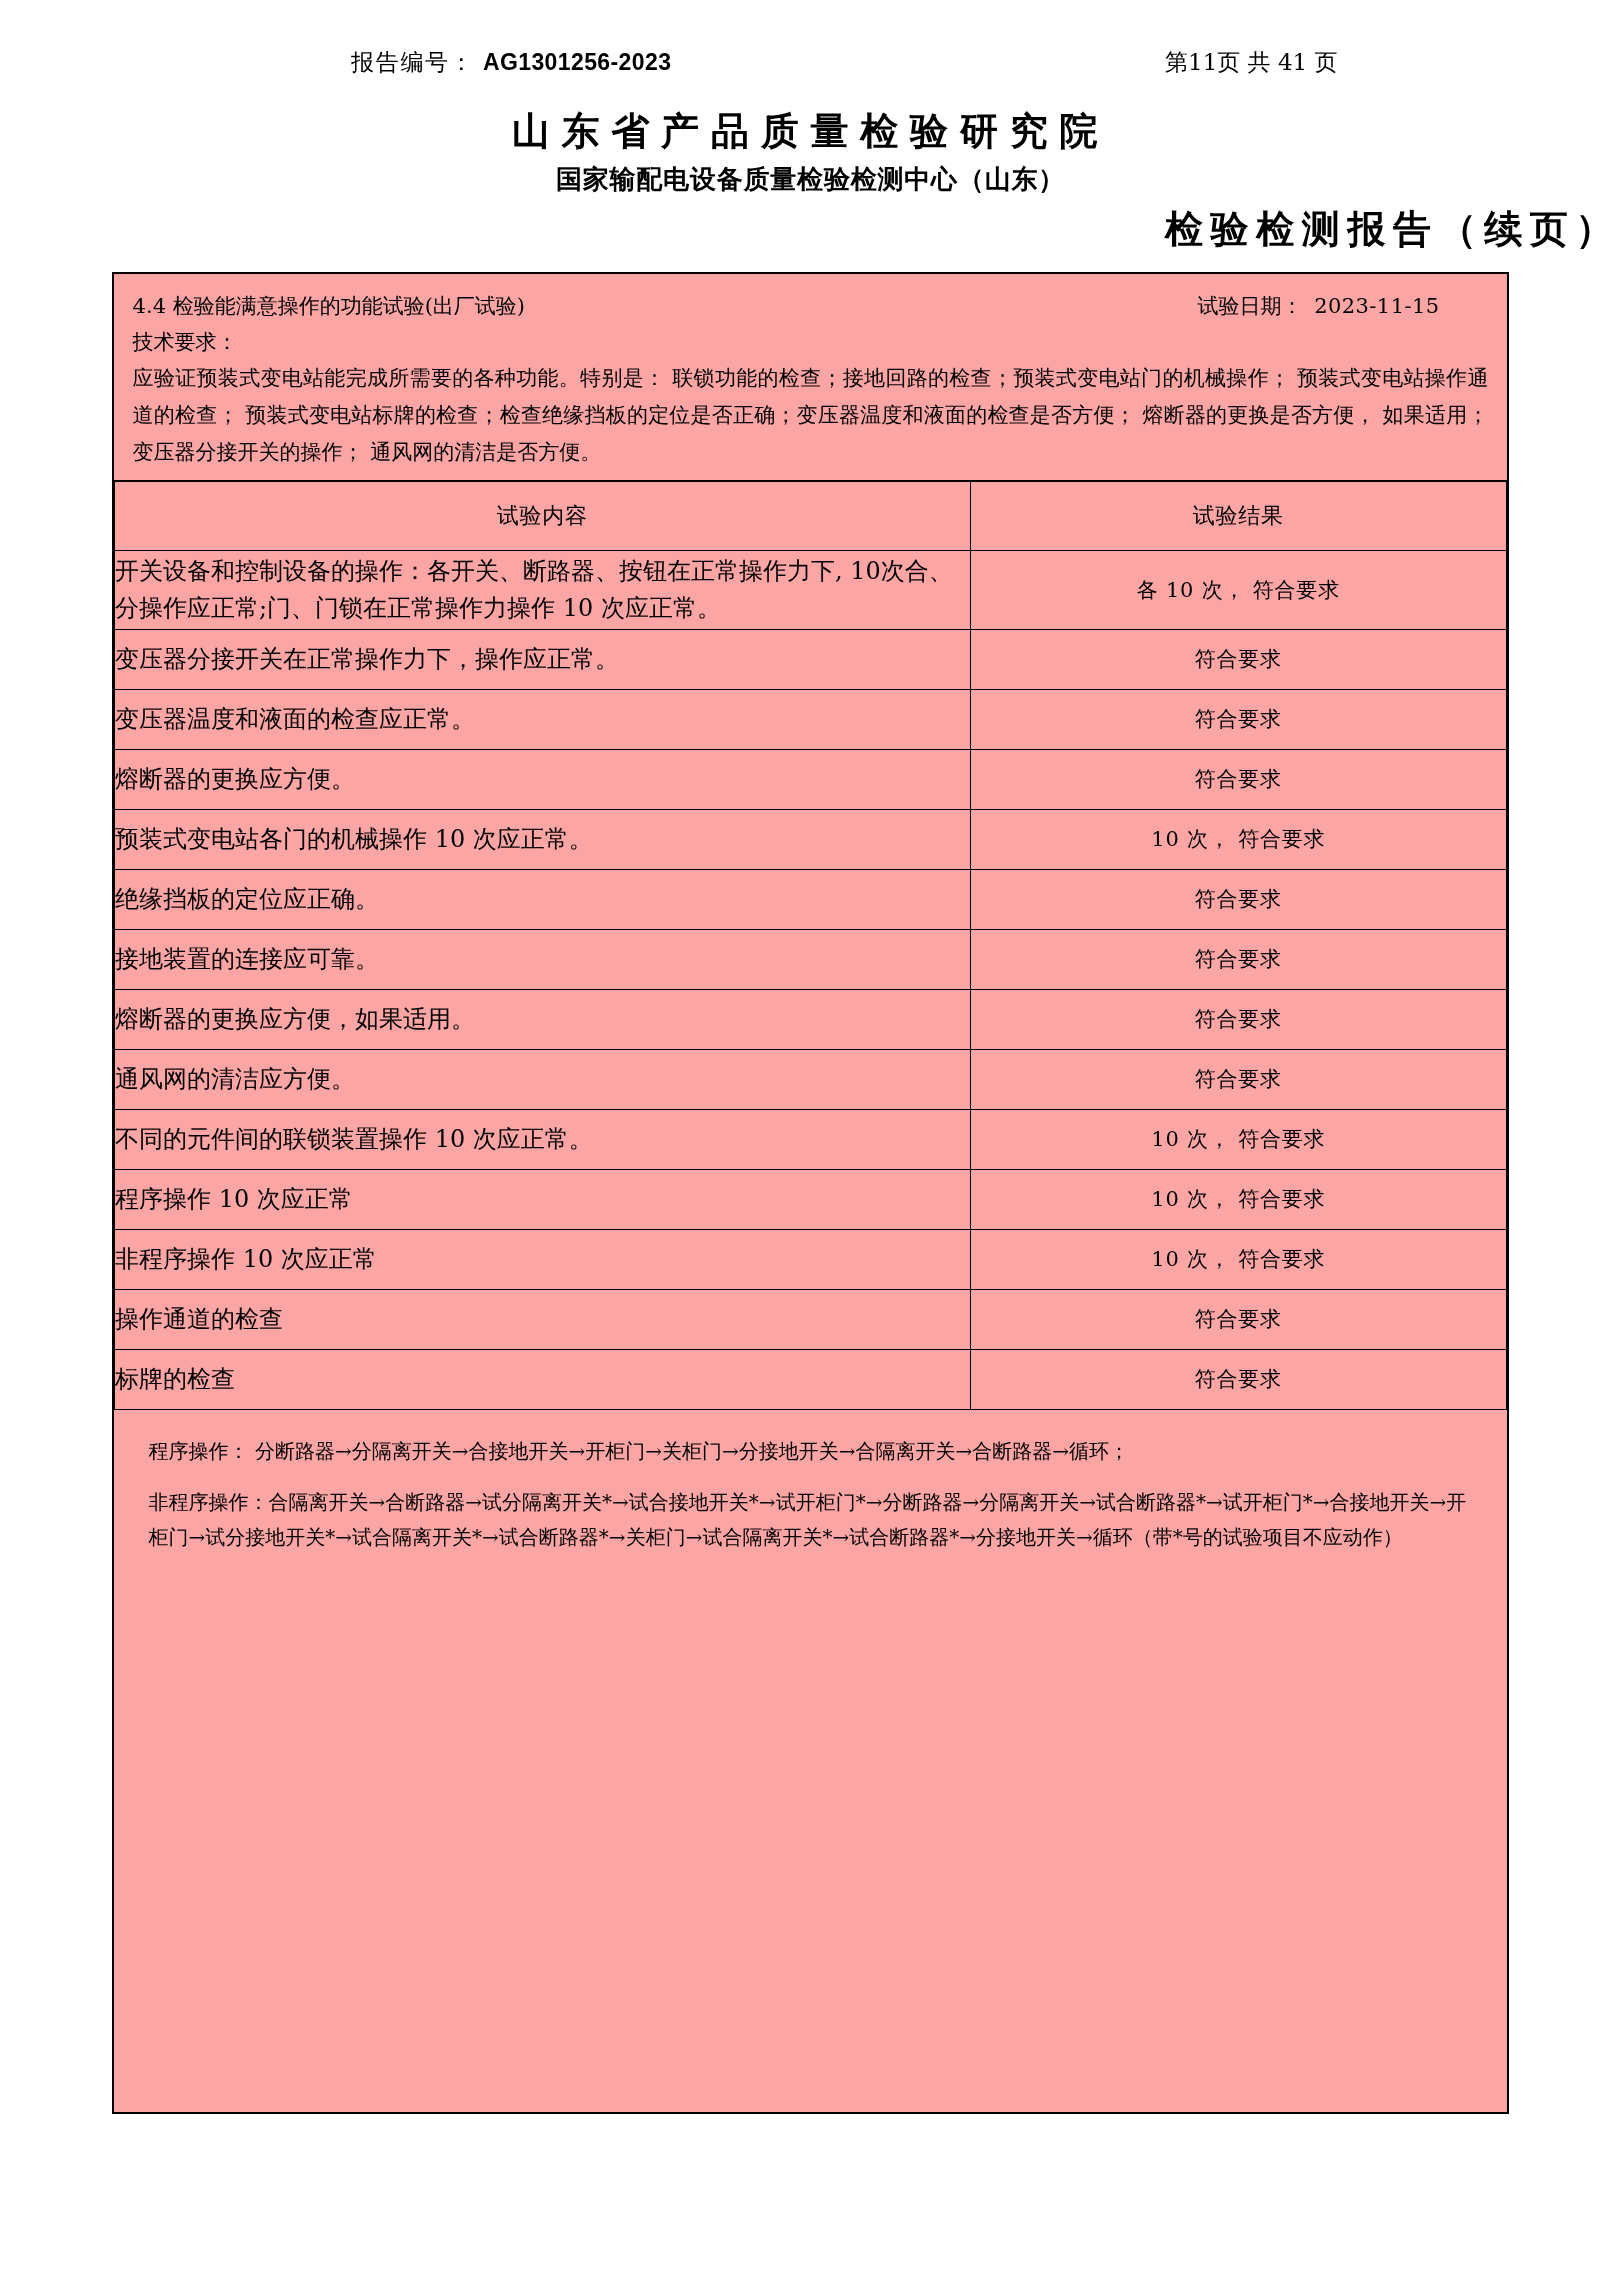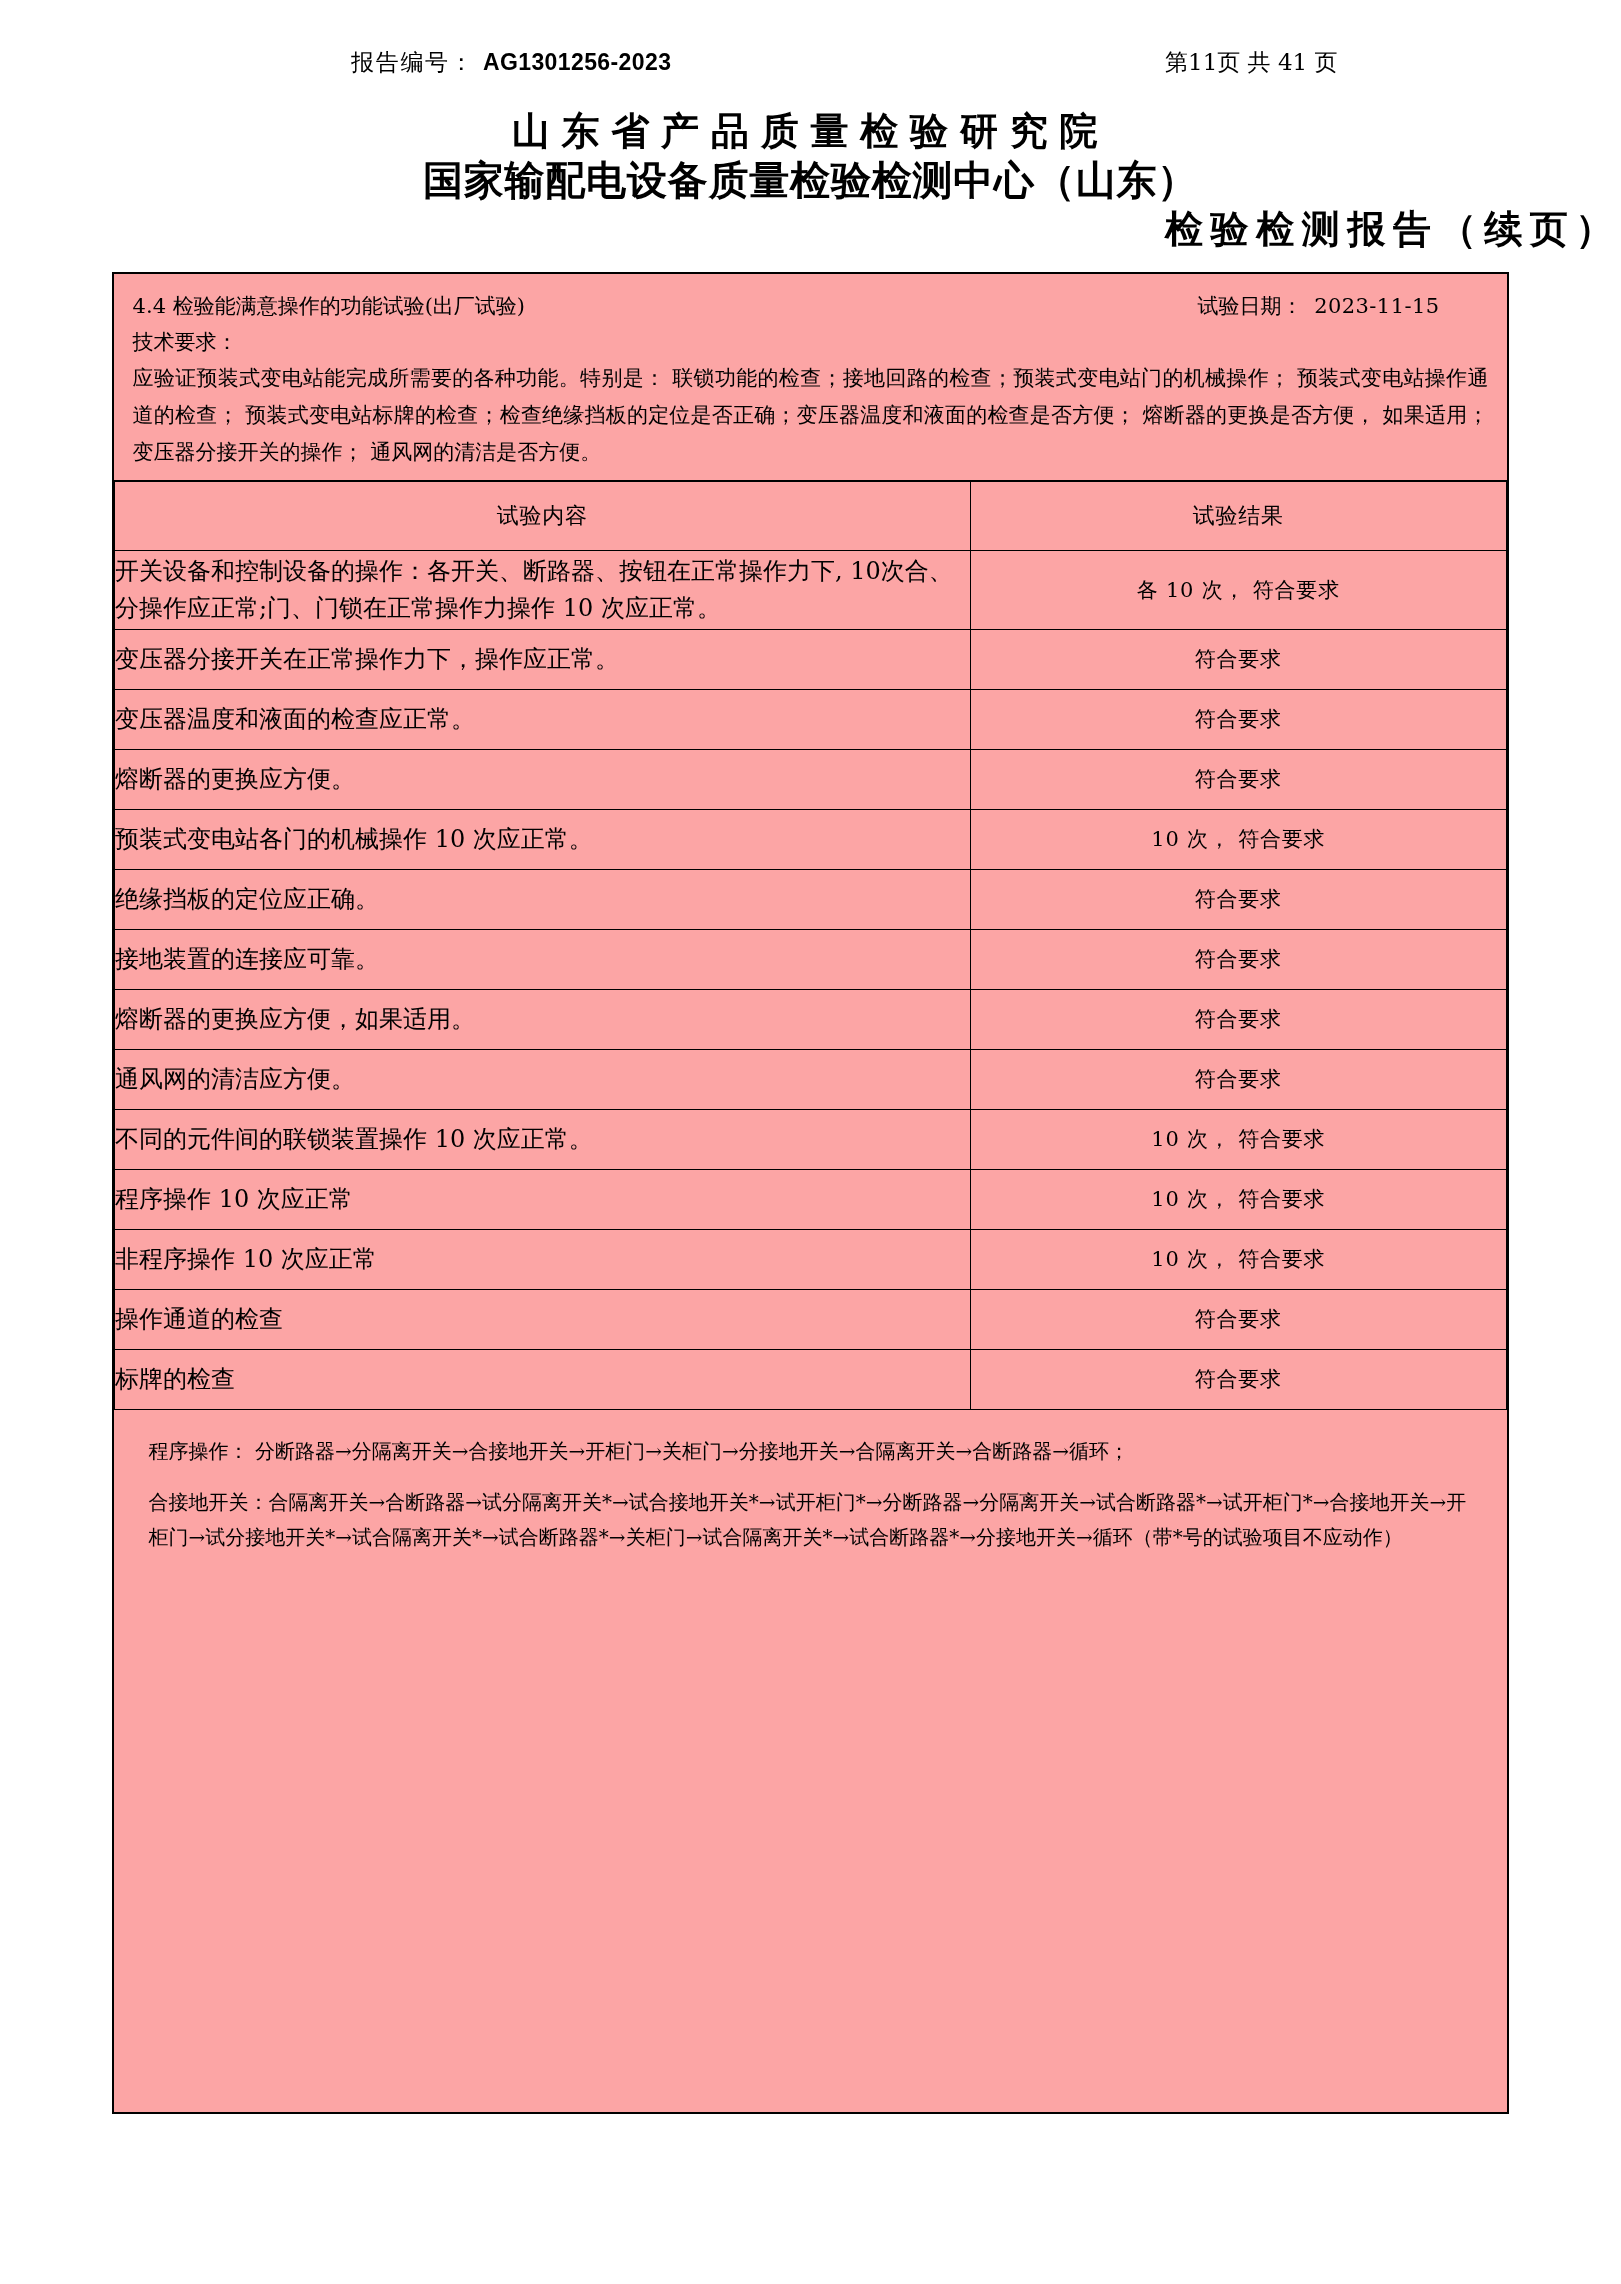--- a/index.html
+++ b/index.html
@@ -58,21 +58,21 @@
     text-align: center;
   }
   .title-l1 {
     font-size: 38px;
     font-weight: 700;
     letter-spacing: 11.8px;
     line-height: 49px;
     font-family: "DejaVu Serif", "Liberation Serif", serif;
   }
   .title-l2 {
-    font-size: 40px;
+    font-size: 26px;
     font-weight: 700;
     letter-spacing: 0.8px;
     line-height: 49px;
     font-family: "DejaVu Serif", "Liberation Serif", serif;
   }
   .title-l3 {
     font-size: 38px;
     font-weight: 700;
     letter-spacing: 7.6px;
     line-height: 49px;
@@ -267,18 +267,18 @@
           </tr>
           <tr class="row-std">
             <td class="td-content">标牌的检查</td>
             <td class="td-result">符合要求</td>
           </tr>
         </tbody>
     </table>
 
     <div class="notes">
       <p><span>程序操作：</span><span> 分断路器→分隔离开关→合接地开关→开柜门→关柜门→分接地开关→合隔离开关→合断路器→循环；</span></p>
-      <p><span>合接地开关：</span><span>合隔离开关→合断路器→试分隔离开关*→试合接地开关*→试开柜门*→分断路器→分隔离开关→试合断路器*→试开柜门*→合接地开关→开柜门→试分接地开关*→试合隔离开关*→试合断路器*→关柜门→试合隔离开关*→试合断路器*→分接地开关→循环（带*号的试验项目不应动作）</span></p>
+      <p><span>非程序操作：</span><span>合隔离开关→合断路器→试分隔离开关*→试合接地开关*→试开柜门*→分断路器→分隔离开关→试合断路器*→试开柜门*→合接地开关→开柜门→试分接地开关*→试合隔离开关*→试合断路器*→关柜门→试合隔离开关*→试合断路器*→分接地开关→循环（带*号的试验项目不应动作）</span></p>
     </div>
 
   </div>
 </div>
 
 
 </body></html>

